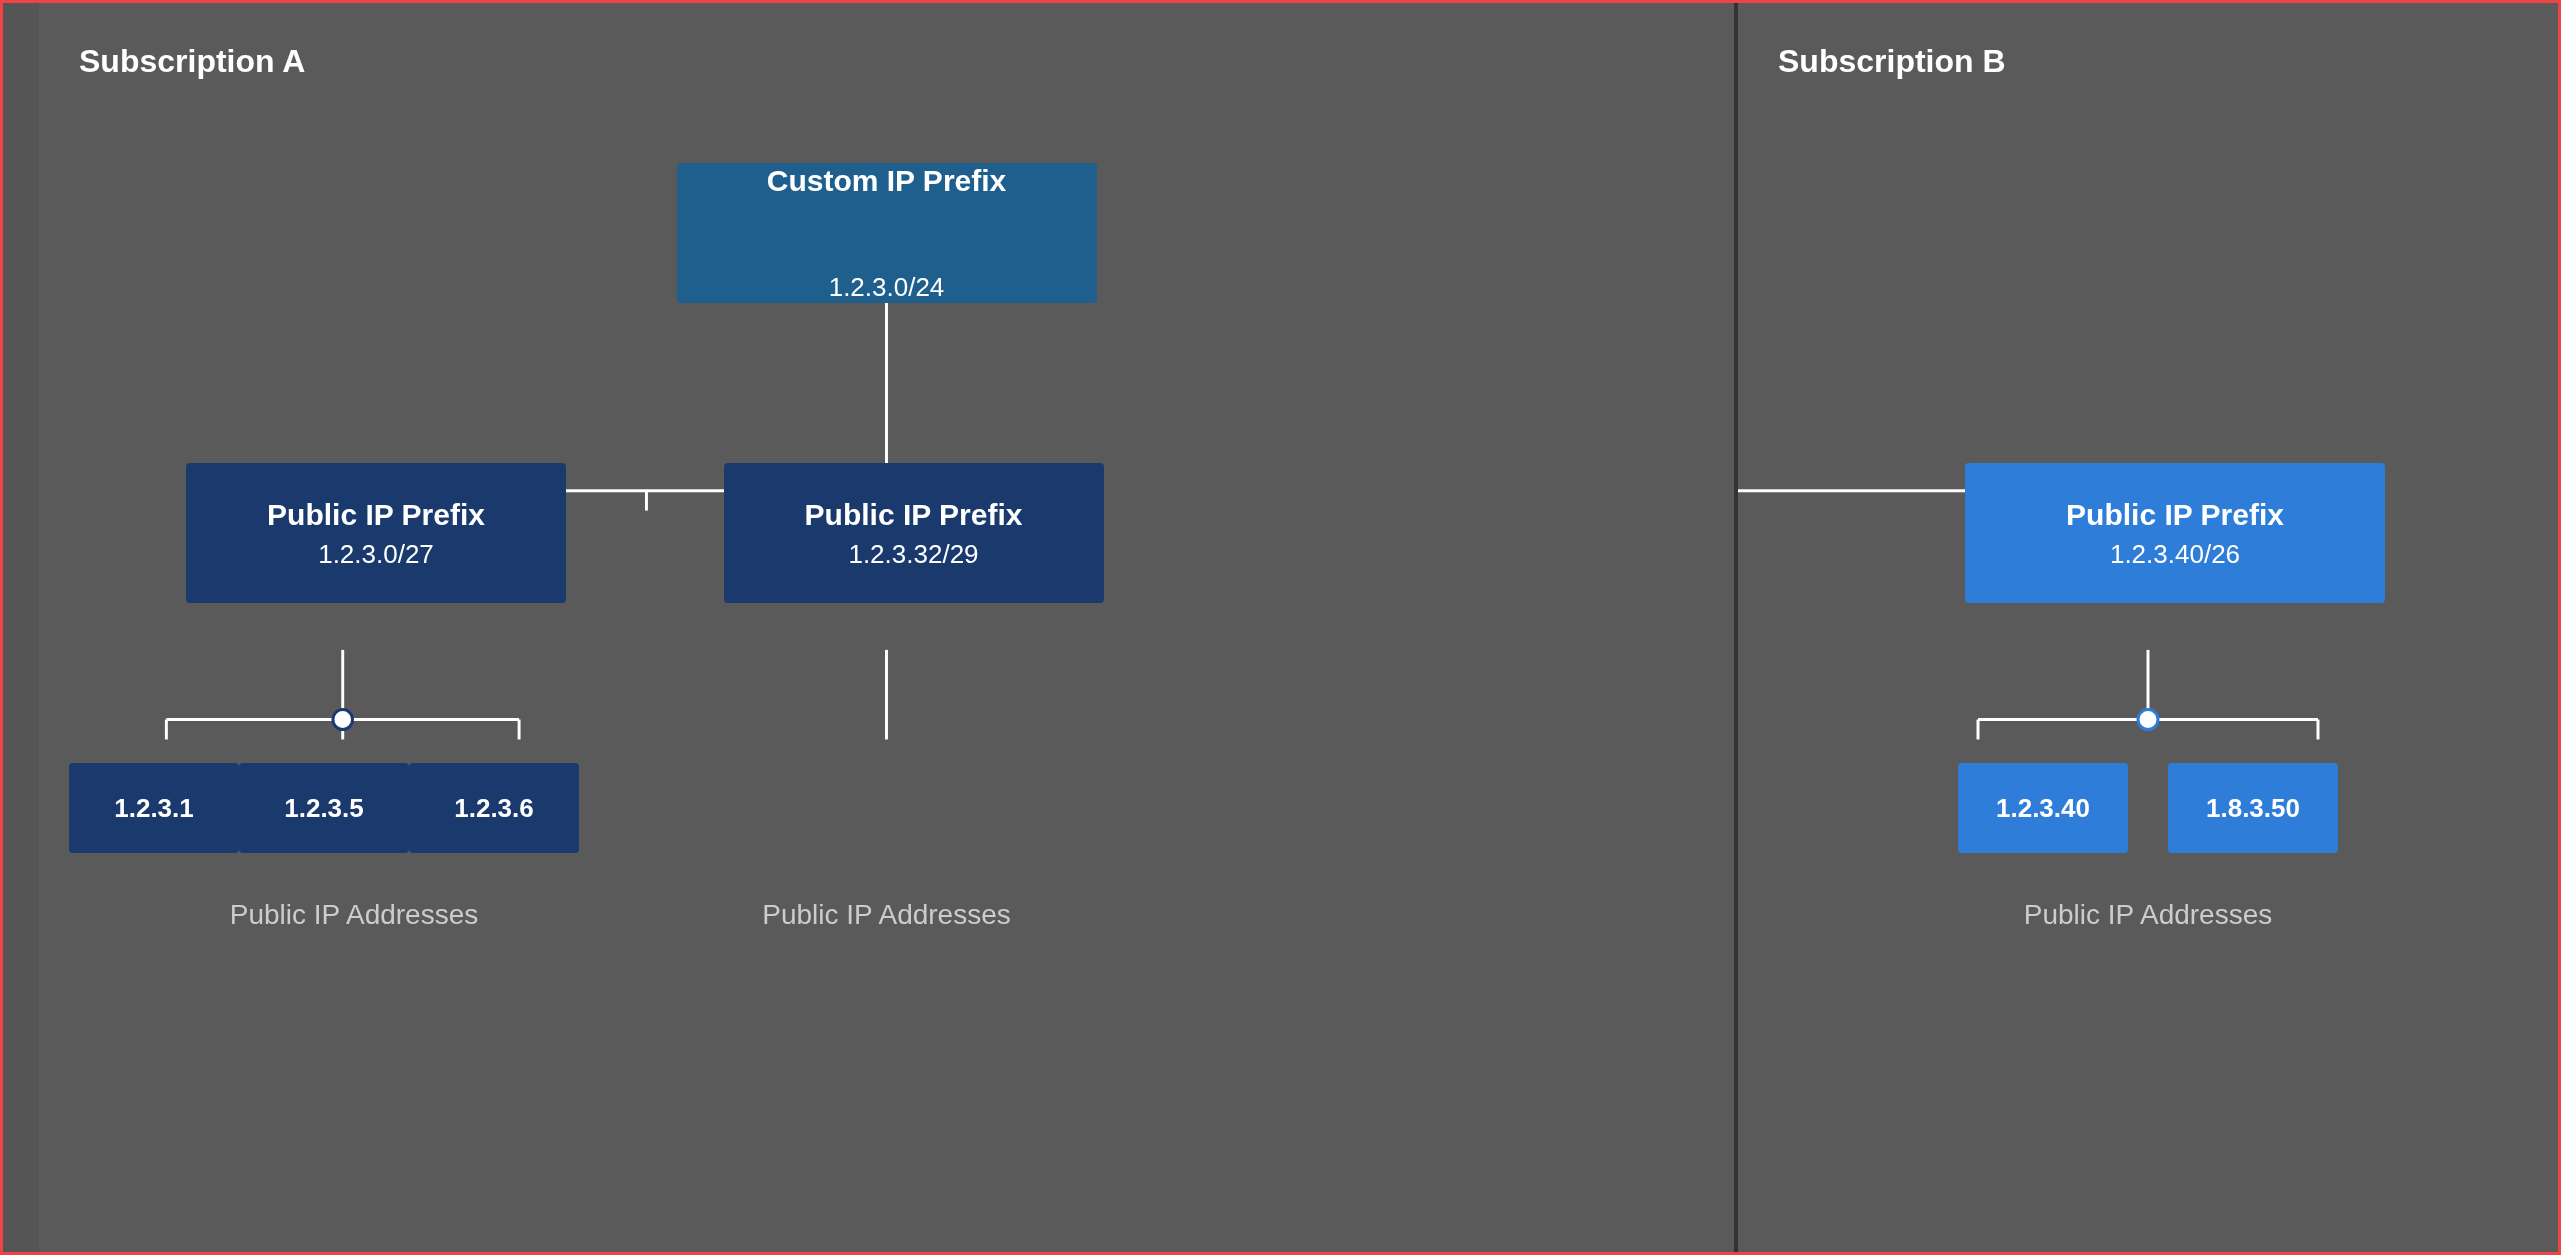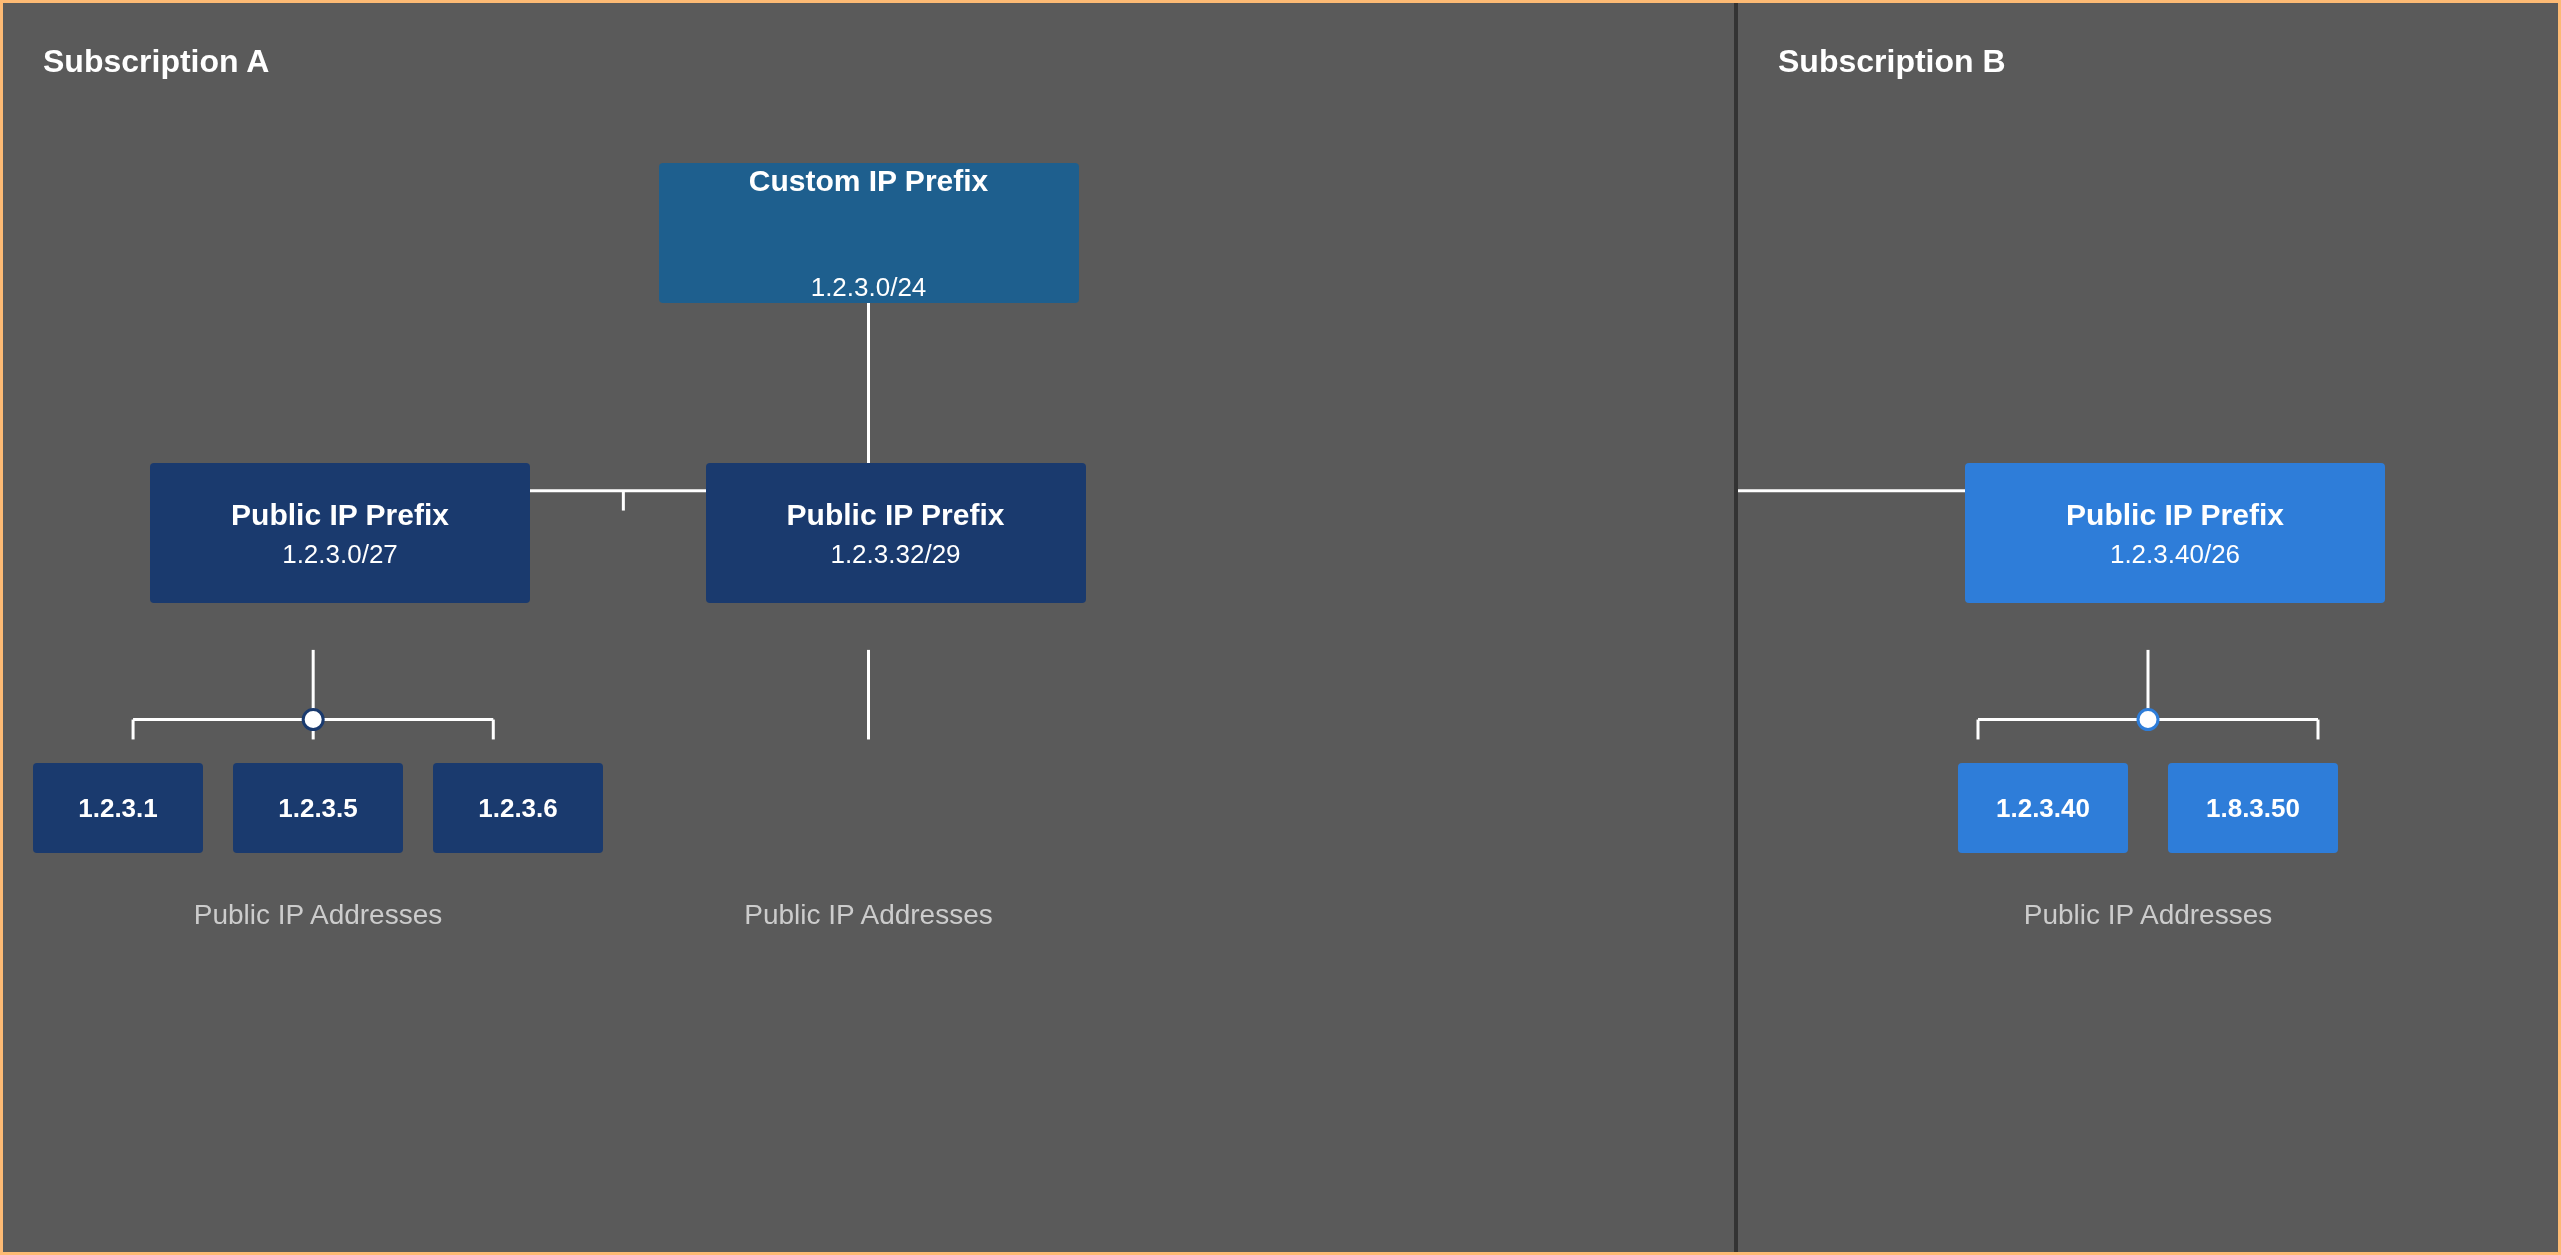--- a/index.html
+++ b/index.html
@@ -9,21 +9,22 @@
       height: 1255px;
       background: #555555;
       font-family: 'Segoe UI', Arial, sans-serif;
       overflow: hidden;
     }
 
     .main-container {
       display: flex;
       width: 100%;
       height: 100%;
-      border: 3px solid #fdba74;
+      border: 3px solid #ef4444;
+      padding-left: 36px;
     }
 
     .subscription-a {
       flex: 1;
       background: #5a5a5a;
       position: relative;
       border-right: 4px solid #333;
       padding: 40px;
     }
 
@@ -172,21 +173,21 @@
     <div style="position:absolute; top:460px; left:120px; width:380px; height:140px;" class="node-box prefix-dark">
       <div class="node-title">Public IP Prefix</div>
       <div class="node-subtitle">1.2.3.0/27</div>
     </div>
 
     <div style="position:absolute; top:460px; left:50%; transform:translateX(-50%); width:380px; height:140px;" class="node-box prefix-dark">
       <div class="node-title">Public IP Prefix</div>
       <div class="node-subtitle">1.2.3.32/29</div>
     </div>
 
-    <div style="position:absolute; top:760px; left:30px; display:flex; gap:30px;">
+    <div style="position:absolute; top:760px; left:30px; display:flex; ">
       <div class="ip-small-box ip-small-dark">
         <span>1.2.3.1</span>
       </div>
       <div class="ip-small-box ip-small-dark">
         <span>1.2.3.5</span>
       </div>
       <div class="ip-small-box ip-small-dark">
         <span>1.2.3.6</span>
       </div>
     </div>

